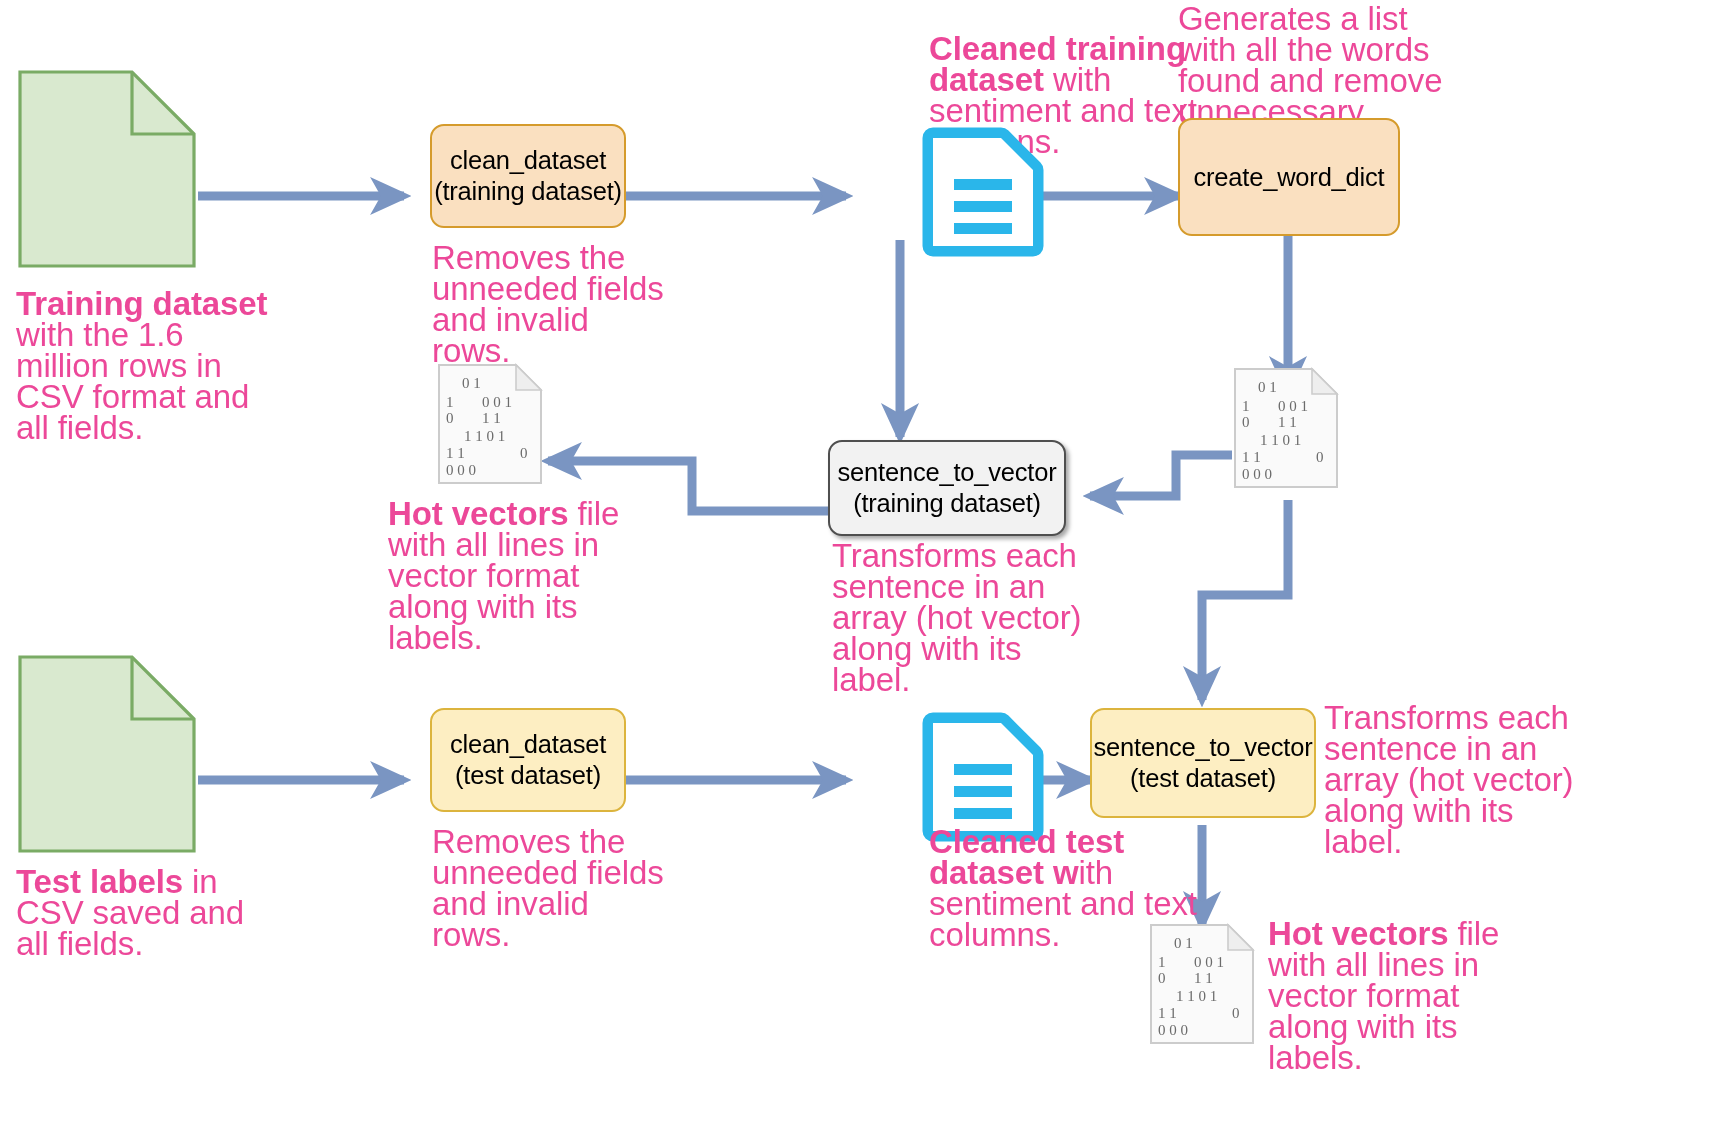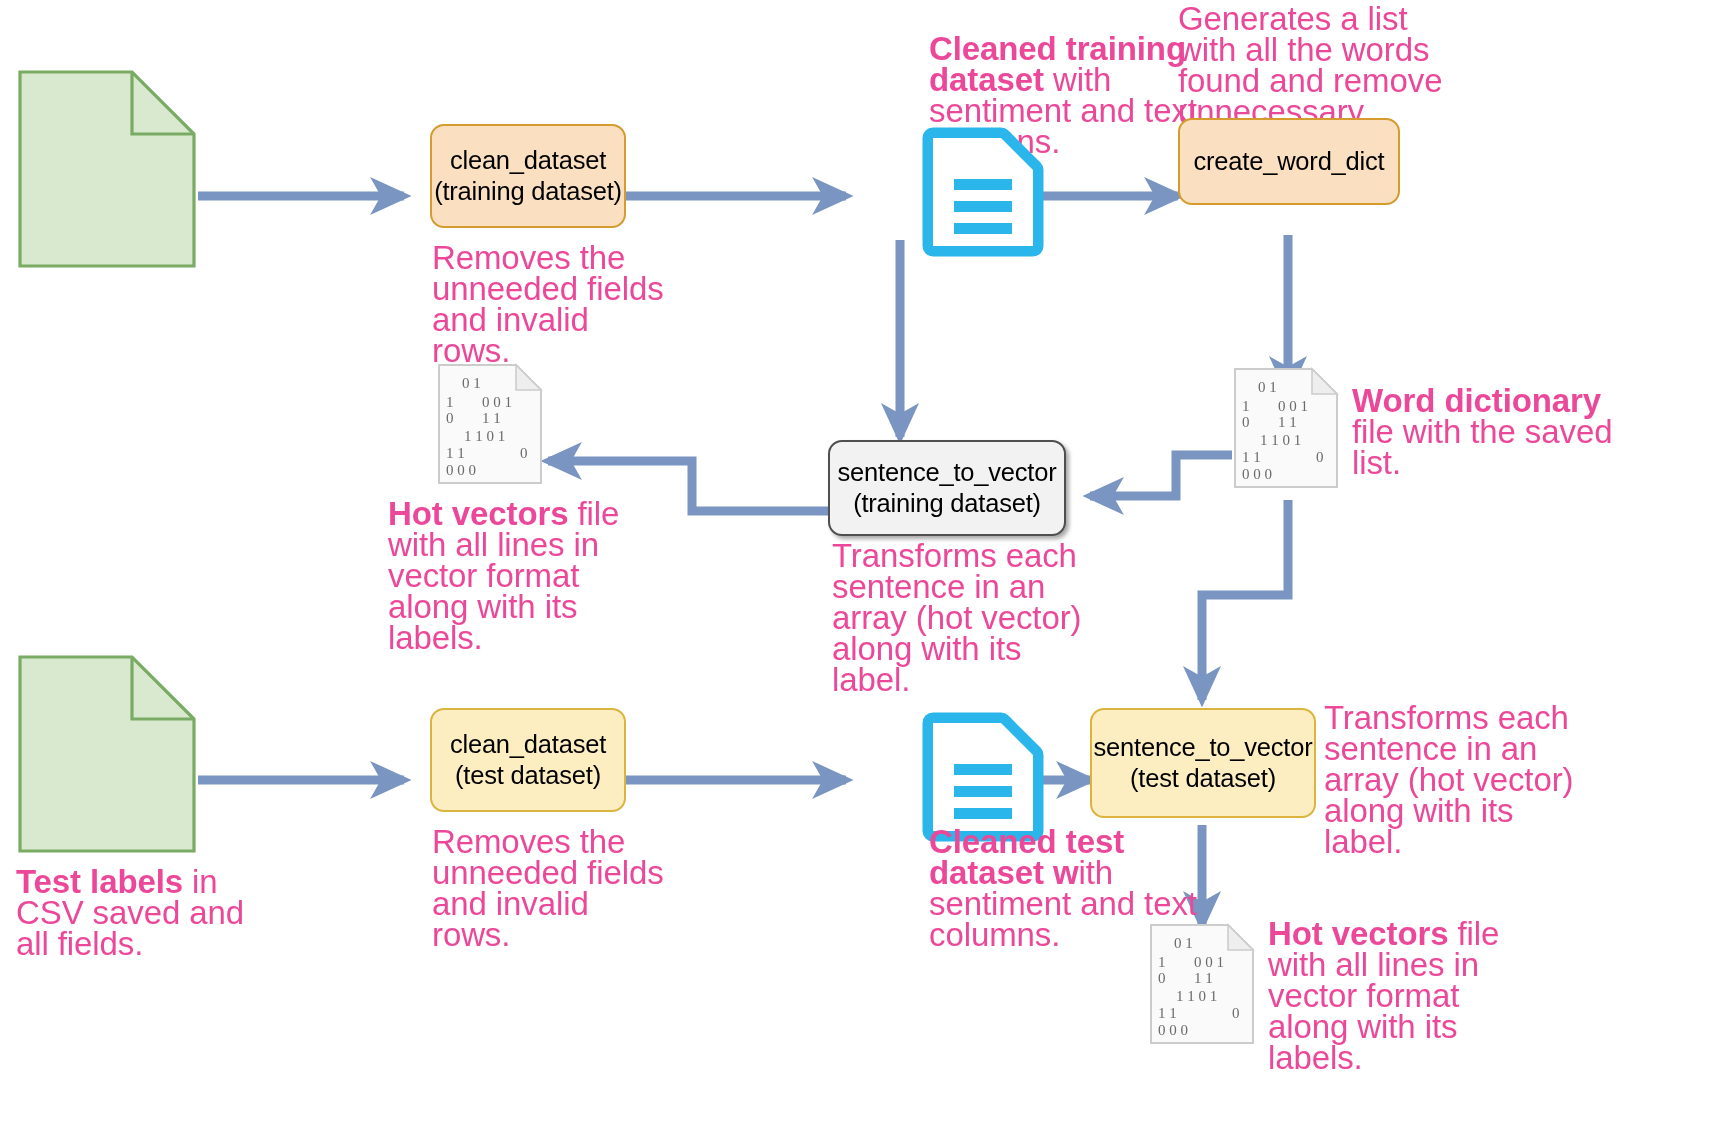--- a/index.html
+++ b/index.html
@@ -96,20 +96,23 @@
       <path d="M 1202 825 L 1202 925"></path>
     </g>
   </svg>
 
   <div class="greendoc" style="left:18px;top:70px;">
     <svg width="178" height="198" viewBox="0 0 178 198">
       <path d="M2 2 L114 2 L176 64 L176 196 L2 196 Z" fill="#d9e9cf" stroke="#7aab65" stroke-width="3.2" stroke-linejoin="miter"></path>
       <path d="M114 2 L114 64 L176 64" fill="none" stroke="#7aab65" stroke-width="3.2"></path>
     </svg>
   </div>
+  <div class="caption" style="left:16px;top:288px;width:260px;">
+    <b>Training dataset</b><span> with the 1.6 million rows in CSV format and all fields.</span>
+  </div>
 
   <div class="proc proc-orange" style="left:430px;top:124px;width:196px;height:104px;">
     <div>
       <div>clean_dataset</div>
       <div>(training dataset)</div>
     </div>
   </div>
   <div class="caption" style="left:432px;top:242px;width:240px;">Removes the unneeded fields and invalid rows.</div>
 
   <div class="caption" style="left:929px;top:33px;width:270px;">
@@ -119,44 +122,41 @@
     <svg width="122" height="130" viewBox="0 0 122 130">
       <path d="M11 11 H 79 L 111 43 V 119 H 11 Z" fill="#ffffff" stroke="#2ab6ea" stroke-width="21" stroke-linejoin="round" stroke-linecap="round"></path>
       <path d="M11 11 H 79 L 111 43 V 119 H 11 Z" fill="#ffffff"></path>
       <rect x="32" y="52" width="58" height="11" fill="#2ab6ea"></rect>
       <rect x="32" y="74" width="58" height="11" fill="#2ab6ea"></rect>
       <rect x="32" y="96" width="58" height="11" fill="#2ab6ea"></rect>
     </svg>
   </div>
 
   <div class="caption" style="left:1178px;top:3px;width:275px;">Generates a list with all the words found and remove unnecessary ones.</div>
-  <div class="proc proc-orange" style="left:1178px;top:118px;width:222px;height:87px;">
+  <div class="proc proc-orange" style="left:1178px;top:118px;width:222px;height:118px;">
     <div>create_word_dict</div>
   </div>
 
   <div class="binfile" style="left:1232px;top:366px;">
     <svg width="108" height="124" viewBox="0 0 108 124">
       <path d="M3 3 H 80 L 105 28 V 121 H 3 Z" fill="#fafafa" stroke="#cccccc" stroke-width="2"></path>
       <path d="M80 3 L 80 28 L 105 28 Z" fill="#eeeeee" stroke="#cccccc" stroke-width="1.6"></path>
       <g font-family="'Liberation Serif', serif" font-size="15" fill="#6b6b6b">
         <text x="26" y="26">0 1</text>
         <text x="10" y="45">1</text>
           <text x="46" y="45">0 0 1</text>
         <text x="10" y="61">0</text>
           <text x="46" y="61">1 1</text>
         <text x="28" y="79">1 1 0 1</text>
         <text x="10" y="96">1 1</text>
           <text x="84" y="96">0</text>
         <text x="10" y="113">0 0 0</text>
       </g>
     </svg>
   </div>
-  <div class="caption" style="left:1352px;top:385px;width:270px;">
-    <b>Word dictionary</b><span> file with the saved list.</span>
-  </div>
 
   <div class="proc proc-gray" style="left:828px;top:440px;width:238px;height:96px;">
     <div>
       <div>sentence_to_vector</div>
       <div>(training dataset)</div>
     </div>
   </div>
   <div class="caption" style="left:832px;top:540px;width:252px;">Transforms each sentence in an array (hot vector) along with its label.</div>
 
   <div class="binfile" style="left:436px;top:362px;">

